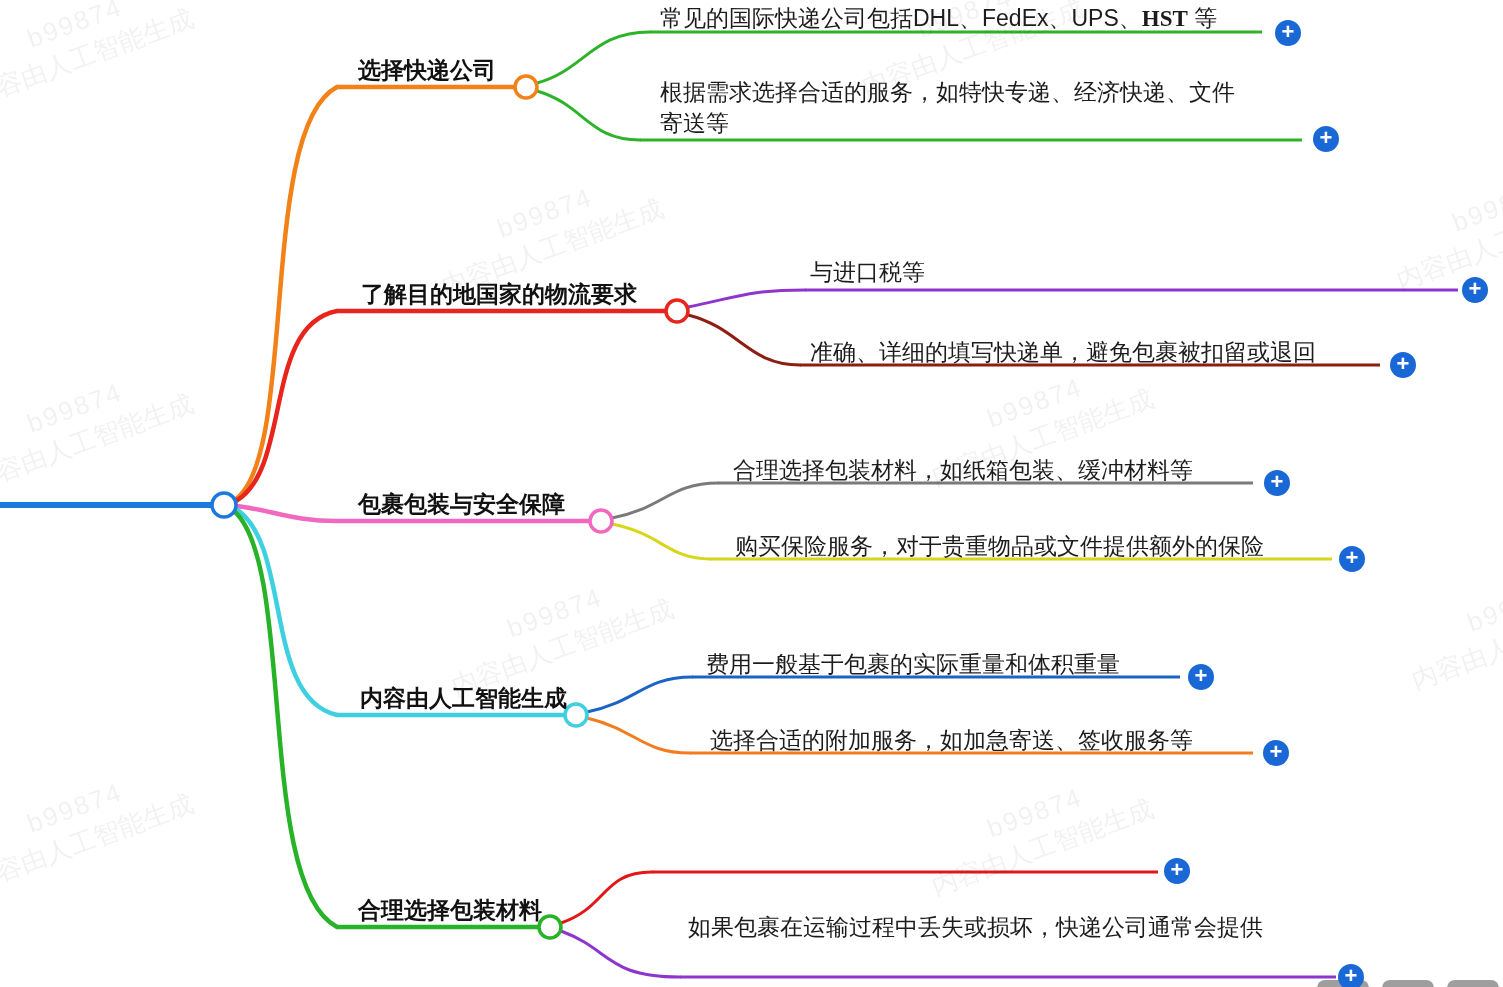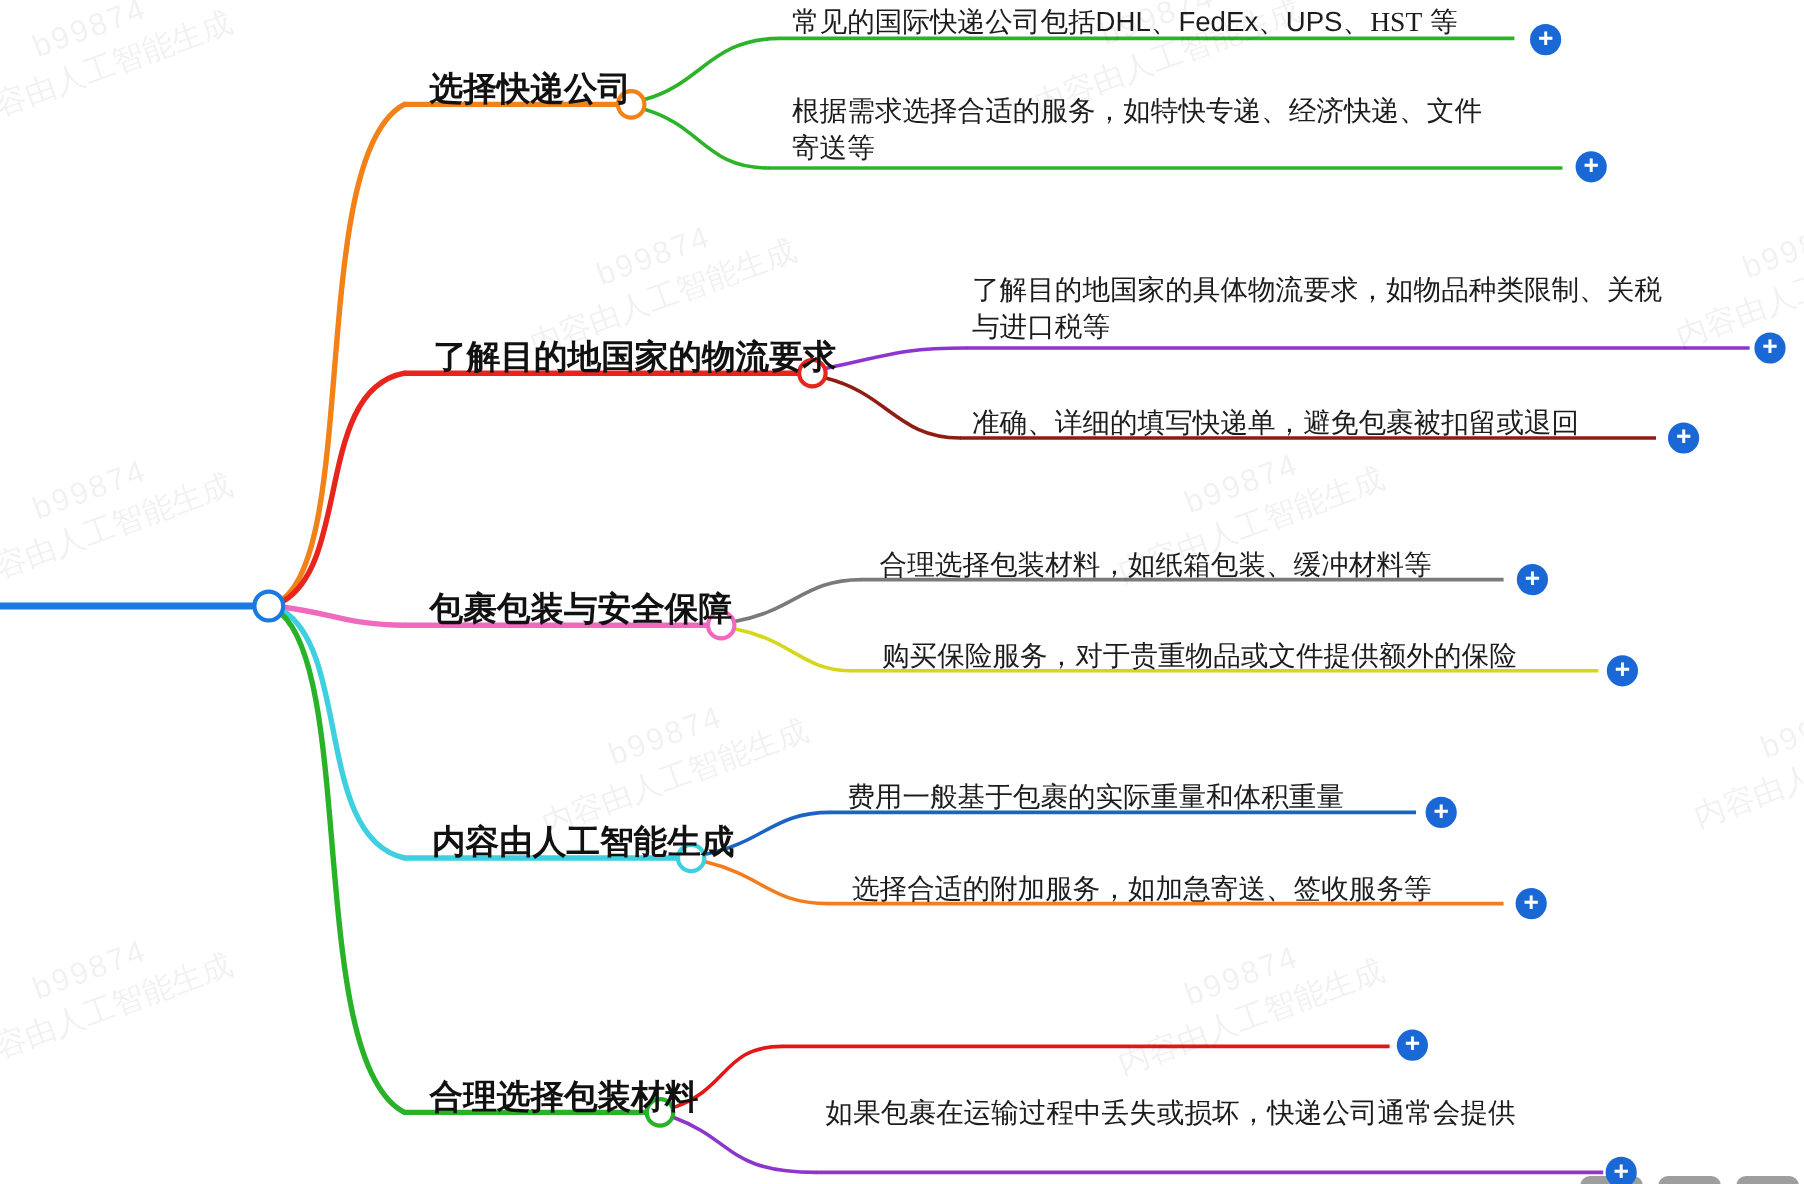--- a/index.html
+++ b/index.html
@@ -6,25 +6,25 @@
   html,body { width:1503px; height:987px; overflow:hidden; background:#ffffff;
     font-family:"Liberation Sans","DejaVu Sans",sans-serif; }
   #canvas { position:relative; width:1503px; height:987px; background:#fff; }
   #wire-layer { position:absolute; left:0; top:0; width:1503px; height:987px; }
 
   .wm { position:absolute; transform:rotate(-20deg); color:rgba(0,0,0,0.055);
         font-size:26px; white-space:nowrap; pointer-events:none; z-index:1; }
   .wm .wm1 { display:block; margin-left:72px; letter-spacing:2px; }
   .wm .wm2 { display:block; margin-top:2px; }
 
-  .node-label { position:absolute; color:#111; font-weight:bold; font-size:28px;
+  .node-label { position:absolute; color:#111; font-weight:bold; font-size:23px;
         white-space:nowrap; z-index:3; }
   .leaf-text { position:absolute; color:#1c1c1c; font-size:23px; line-height:31px;
         white-space:nowrap; z-index:3; }
-  .serif-bold { font-family:"Liberation Serif","DejaVu Serif",serif; font-weight:normal; }
+  .serif-bold { font-family:"Liberation Serif","DejaVu Serif",serif; font-weight:bold; }
 
   .plus { position:absolute; width:26px; height:26px; border-radius:50%;
         background:#1a68d5; z-index:4; display:flex; align-items:center;
         justify-content:center; cursor:pointer; }
   .plus span { color:#fff; font-size:22px; font-weight:bold; line-height:26px;
         margin-top:-2px; }
 
   .toolbar-btn { position:absolute; height:18px; width:52px; background:#9e9e9e;
         border-radius:8px; top:980px; z-index:2; }
 </style>
@@ -132,21 +132,21 @@
 
   <div class="leaf-text" style="left:660px;top:3px">
     <span>常见的国际快递公司包括DHL、FedEx、UPS、</span><span class="serif-bold">HST</span><span> 等</span>
   </div>
   <div class="leaf-text" style="left:660px;top:77px">
     <span>根据需求选择合适的服务，如特快专递、经济快递、文件</span><br>
     <span>寄送等</span>
   </div>
 
   <div class="leaf-text" style="left:810px;top:226px">
-    <span>了解目的地国家的具体物流要求，如物品种类限制、关税</span><br>
+    <br>
     <span>与进口税等</span>
   </div>
   <div class="leaf-text" style="left:733px;top:455px">合理选择包装材料，如纸箱包装、缓冲材料等</div>
 
   <div class="leaf-text" style="left:810px;top:337px">准确、详细的填写快递单，避免包裹被扣留或退回</div>
   <div class="leaf-text" style="left:735px;top:531px">购买保险服务，对于贵重物品或文件提供额外的保险</div>
 
   <div class="leaf-text" style="left:706px;top:649px">费用一般基于包裹的实际重量和体积重量</div>
   <div class="leaf-text" style="left:710px;top:725px">选择合适的附加服务，如加急寄送、签收服务等</div>
 

